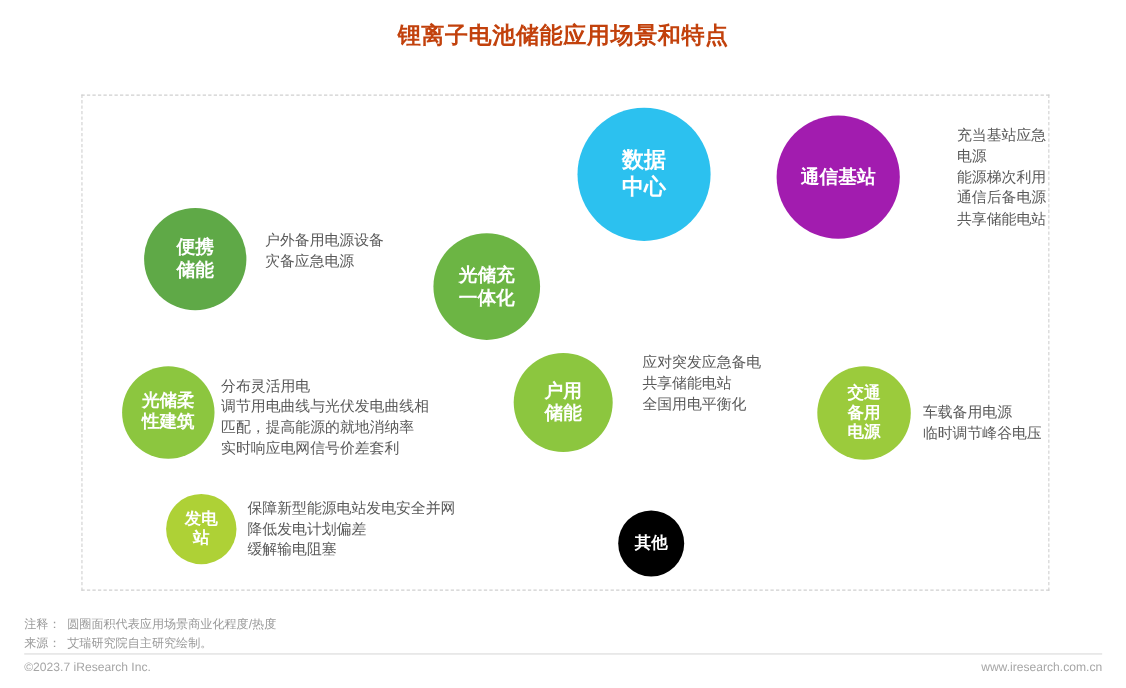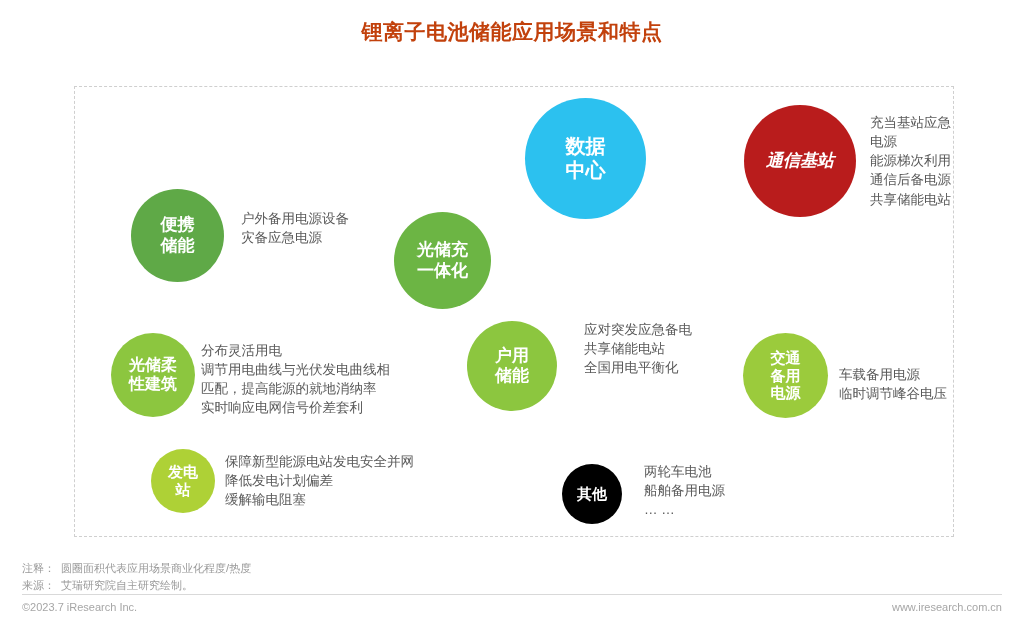--- a/index.html
+++ b/index.html
@@ -130,21 +130,21 @@
 储能</span>
   </div>
   <div class="notes" id="n-portable" style="left:166px; top:122px;">户外备用电源设备
 灾备应急电源</div>
 
   <div class="bubble" id="b-datacenter" style="background:#2cc1ef; left:450px; top:11px;">
     <span class="bubble-label">数据
 中心</span>
   </div>
 
-  <div class="bubble" id="b-basestation" style="background:#b91c1c; left:669px; top:18px;font-style:italic;">
+  <div class="bubble" id="b-basestation" style="background:#a21caf; left:631px; top:18px;">
     <span class="bubble-label">通信基站</span>
   </div>
   <div class="notes" id="n-basestation" style="left:795px; top:26px;">充当基站应急电源
 能源梯次利用
 通信后备电源
 共享储能电站</div>
 
   <div class="bubble" id="b-pvsc" style="background:#6cb544; left:319px; top:125px;">
     <span class="bubble-label">光储充
 一体化</span>
@@ -180,23 +180,20 @@
     <span class="bubble-label">发电
 站</span>
   </div>
   <div class="notes" id="n-powerstation" style="left:150px; top:365px;">保障新型能源电站发电安全并网
 降低发电计划偏差
 缓解输电阻塞</div>
 
   <div class="bubble" id="b-other" style="background:#000000; left:487px; top:377px;">
     <span class="bubble-label">其他</span>
   </div>
-  <div class="notes" id="n-other" style="left:569px; top:375px;">两轮车电池
-船舶备用电源
-… …</div>
 
 </div>
 
 <div id="footnotes">
   <div>注释：  圆圈面积代表应用场景商业化程度/热度</div>
   <div>来源：  艾瑞研究院自主研究绘制。</div>
 </div>
 
 <div id="footer-rule"></div>
 <div id="footer-left">©2023.7 iResearch Inc.</div>

